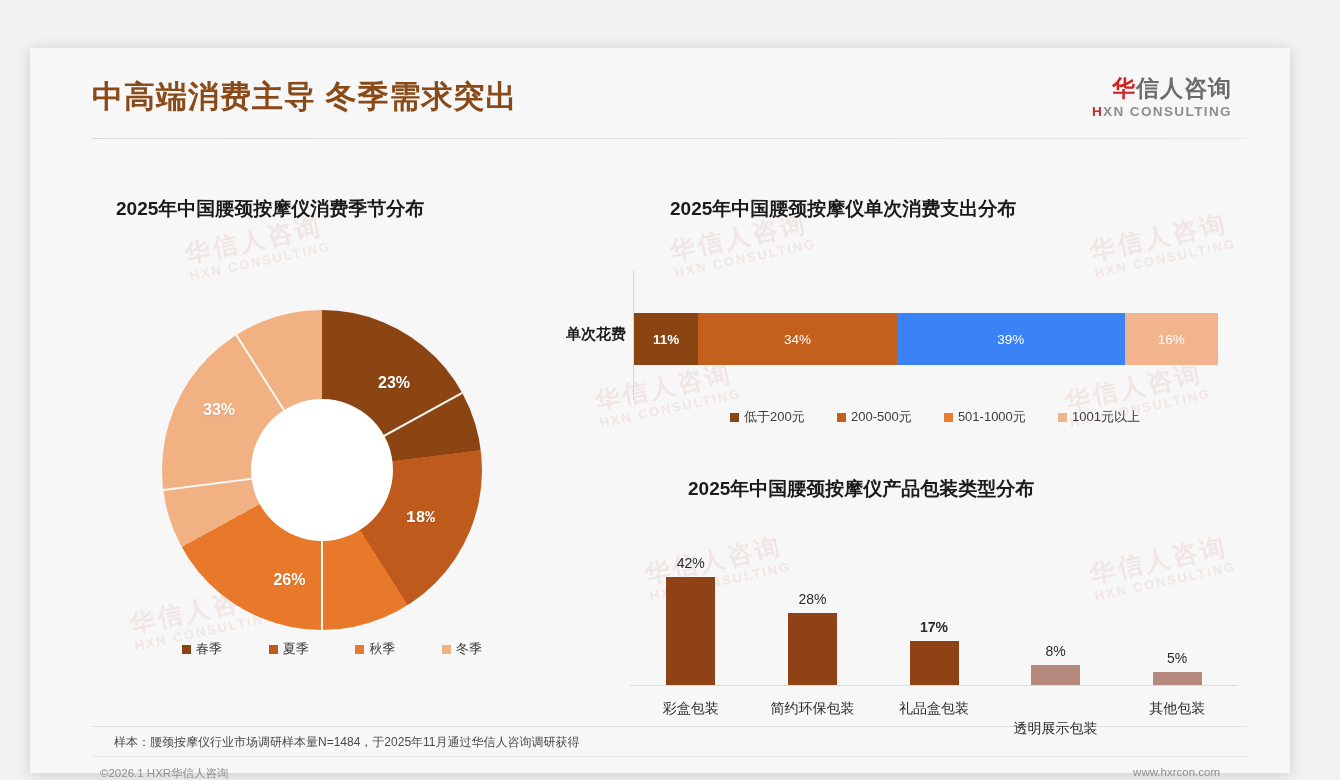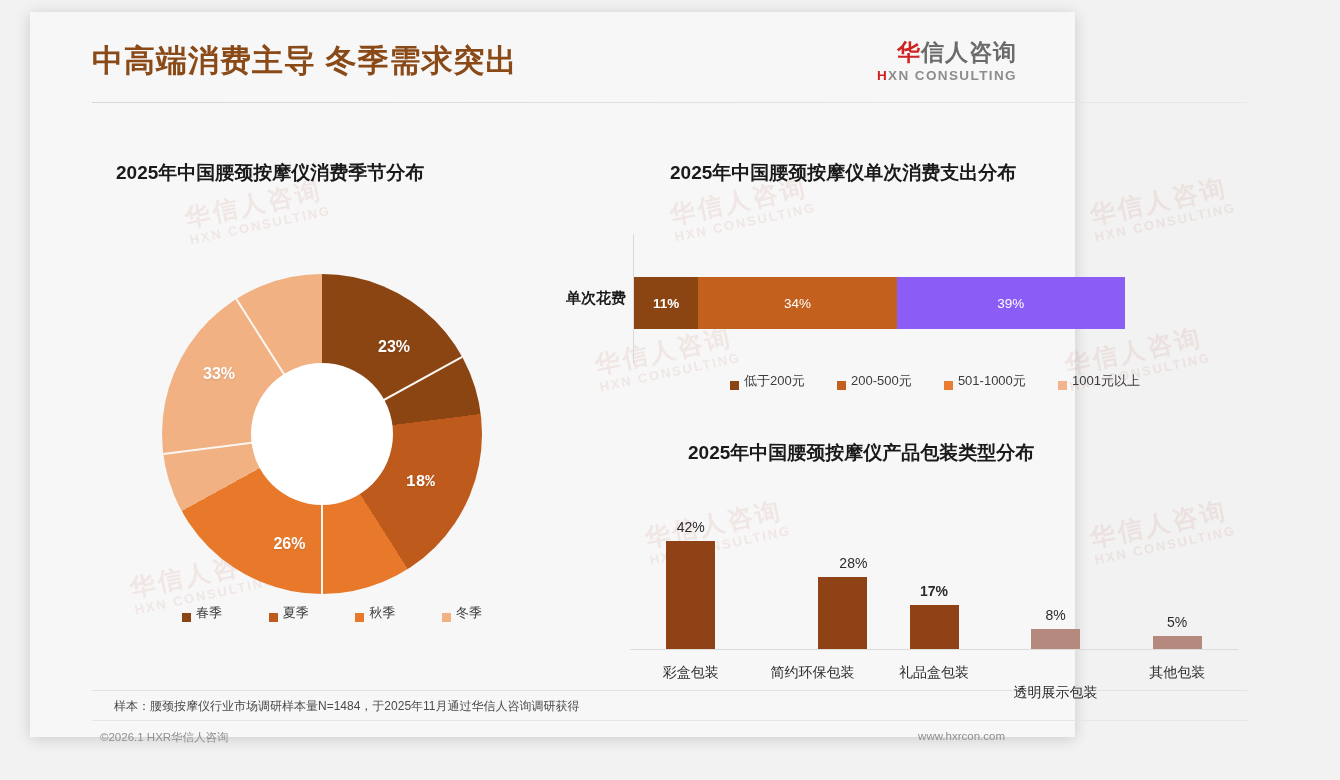--- a/index.html
+++ b/index.html
@@ -4,22 +4,22 @@
 <style>
   * { box-sizing: border-box; margin: 0; padding: 0; }
   html, body {
     width: 1340px; height: 780px;
     background: #f2f2f2;
     font-family: "Liberation Sans", "DejaVu Sans", sans-serif;
     overflow: hidden;
   }
   #slide-card {
     position: absolute;
-    left: 30px; top: 12px;
-    width: 1045px; height: 725px;
+    left: 30px; top: 48px;
+    width: 1260px; height: 725px;
     background: #f7f7f7;
     box-shadow: 0 2px 14px rgba(0,0,0,0.16);
   }
 
   
   #header { position: absolute; left: 0; top: 0; width: 100%; height: 95px; }
   #page-title {
     position: absolute; left: 62px; top: 28px;
     font-size: 31px; font-weight: bold; color: #8a4a18;
     letter-spacing: 1px; white-space: nowrap;
@@ -59,21 +59,21 @@
     width: 142px; height: 142px; margin: -71px 0 0 -71px;
     background: #ffffff; border-radius: 50%;
   }
   .donut-label {
     position: absolute; color: #ffffff; font-size: 16px; font-weight: bold;
     text-shadow: 0 1px 2px rgba(0,0,0,0.12);
   }
 
   
   .legend { position: absolute; display: flex; align-items: center; }
-  .legend-item { display: flex; align-items: flex-end; }
+  .legend-item { display: flex; align-items: center; }
   .legend-swatch { width: 9px; height: 9px; display: inline-block; }
   .legend-text { font-size: 13px; color: #3c3c3c; margin-left: 5px; white-space: nowrap; }
 
   
   #stack-axis-v {
     position: absolute; left: 603px; top: 222px; width: 1px; height: 130px; background: #d9d9d9;
   }
   #stack-row-label {
     position: absolute; left: 498px; top: 277px; width: 98px;
     text-align: right; font-size: 15px; font-weight: bold; color: #1a1a1a;
@@ -212,21 +212,22 @@
       </div>
     </div>
 
   <div class="chart-title" style="left:640px; top:148px;">2025年中国腰颈按摩仪单次消费支出分布</div>
 
   <div id="stack-axis-v"></div>
   <div id="stack-row-label">单次花费</div>
   <div id="stack-bar">
       <div class="stack-seg bold" style="width: 11%; background: rgb(139, 69, 19);">11%</div>
       <div class="stack-seg" style="width: 34%; background: rgb(196, 96, 29);">34%</div>
-      <div class="stack-seg" style="width: 39%; background: #8b5cf6;">39%</div>
+      <div class="stack-seg" style="width: 39%; background: #3b82f6;">39%</div>
+      <div class="stack-seg" style="width: 16%; background: rgb(242, 180, 141);">16%</div>
     </div>
 
   <div class="legend" id="stack-legend" style="left:700px; top:360px; width:410px; justify-content:space-between;">
       <div class="legend-item">
         <span class="legend-swatch" style="background: rgb(139, 69, 19);"></span>
         <span class="legend-text">低于200元</span>
       </div>
       <div class="legend-item">
         <span class="legend-swatch" style="background: rgb(196, 96, 29);"></span>
         <span class="legend-text">200-500元</span>
@@ -241,21 +242,21 @@
       </div>
     </div>
 
   <div class="chart-title" style="left:658px; top:428px;">2025年中国腰颈按摩仪产品包装类型分布</div>
 
   <div id="col-chart">
       <div class="col-group" style="left: 5.8px;">
         <div class="col-value">42%</div>
         <div class="col-bar" style="height: 107.52px; background: rgb(142, 66, 21);"></div>
       </div>
-      <div class="col-group" style="left: 127.4px; align-items: flex-end;">
+      <div class="col-group" style="left: 127.4px;">
         <div class="col-value">28%</div>
         <div class="col-bar" style="height: 71.68px; background: rgb(142, 66, 21);"></div>
       </div>
       <div class="col-group" style="left: 249px; font-weight: bold;">
         <div class="col-value">17%</div>
         <div class="col-bar" style="height: 43.52px; background: rgb(142, 66, 21);"></div>
       </div>
       <div class="col-group" style="left: 370.6px;">
         <div class="col-value">8%</div>
         <div class="col-bar" style="height: 20.48px; background: rgb(181, 137, 126);"></div>

